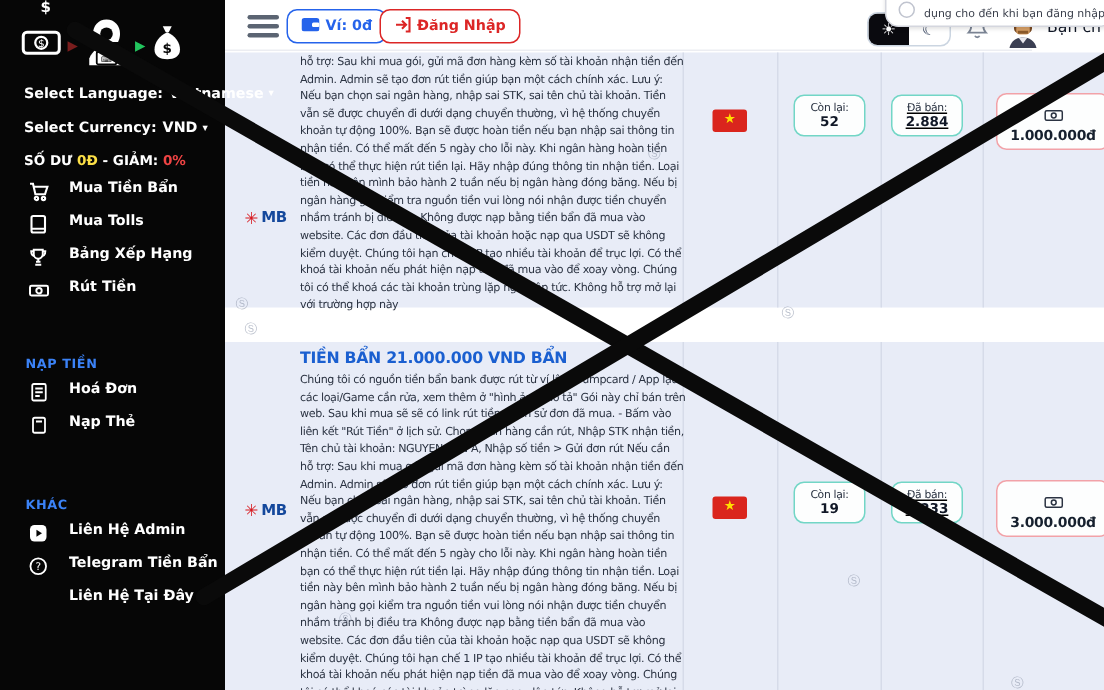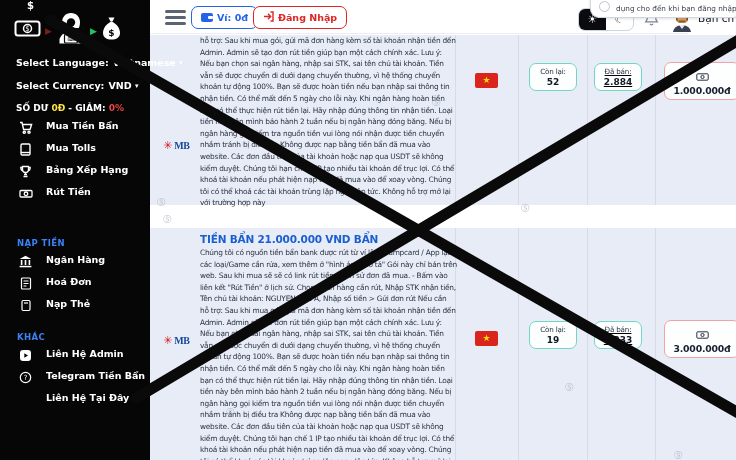--- a/index.html
+++ b/index.html
@@ -45,21 +45,21 @@
   .popup .ptext { margin-left:25px; margin-bottom:4px; font-size:7.3px; color:#3a3f4b; white-space:nowrap; }
 
   
   .row { position:absolute; left:150px; width:586px; background:#e8ecf7; }
   .row1 { top:35px; height:170px; }
   .row2 { top:228px; height:232px; }
   .col-div { position:absolute; top:0; bottom:0; width:0; border-left:1px solid #d6dbe9; }
   .d1 { left:305px; } .d2 { left:368px; } .d3 { left:437px; } .d4 { left:505px; }
   .mb-logo { position:absolute; left:13px; display:flex; align-items:center; gap:2px; background:transparent; }
   .mb-star { color:#d7191f; font-size:11px; line-height:1; }
-  .mb-text { color:#14489c; font-weight:bold; font-size:10px; letter-spacing:-.3px;font-family:Liberation Serif, serif; }
+  .mb-text { color:#14489c; font-weight:bold; font-size:10px; letter-spacing:-.3px; }
   .body-text { position:absolute; left:50px; width:257px; font-size:7.4px; line-height:11.6px; letter-spacing:-.25px; color:#2b3342; }
   .listing-title { position:absolute; left:50px; top:5px; font-size:10.5px; font-weight:bold; color:#1a5fd0; letter-spacing:-.2px; white-space:nowrap; cursor:pointer; }
   .flag { position:absolute; width:23px; height:15px; background:#da251d; border-radius:2px; display:flex; align-items:center; justify-content:center; color:#ffde00; font-size:9px; line-height:1; }
   .flag-col { left:325px; }
   .stat-box { position:absolute; background:#fdfefe; border:1.5px solid #72d6c6; border-radius:7px; width:48px; padding:3px 2px; text-align:center; }
   .stat-label { font-size:7.2px; color:#27303f; letter-spacing:-.2px; }
   .stat-value { font-size:9px; font-weight:bold; color:#111827; margin-top:1px; }
   .box-remaining { left:379px; }
   .box-sold { left:444px;text-decoration:underline; }
   .price-box { position:absolute; left:514px; width:76px; background:#fdfefe; border:1.5px solid #f2a2a8; border-radius:7px; padding:3px 2px; text-align:center; cursor:pointer; }
@@ -161,32 +161,20 @@
           </span>
         <span class="mi-label">Rút Tiền</span>
       </div>
     </div>
 
     <div class="section-head" style="top:238px">NẠP TIỀN</div>
 
     <div class="menu" style="top:254px">
       <div class="menu-item">
         <span class="mi-icon">
-            <svg width="13" height="13" viewBox="0 0 13 13" fill="#fff">
-              <path d="M6.5.8 12.4 4H.6z"></path>
-              <rect x="1.8" y="5" width="1.6" height="5"></rect>
-              <rect x="5.7" y="5" width="1.6" height="5"></rect>
-              <rect x="9.6" y="5" width="1.6" height="5"></rect>
-              <rect x=".6" y="10.8" width="11.8" height="1.5"></rect>
-            </svg>
-          </span>
-        <span class="mi-label">Ngân Hàng</span>
-      </div>
-      <div class="menu-item">
-        <span class="mi-icon">
             <svg width="12" height="13" viewBox="0 0 12 13" fill="none" stroke="#fff" stroke-width="1.2">
               <rect x="1.5" y="1" width="9" height="11" rx="1"></rect>
               <path d="M3.5 4h5M3.5 6.5h5M3.5 9h3"></path>
             </svg>
           </span>
         <span class="mi-label">Hoá Đơn</span>
       </div>
       <div class="menu-item">
         <span class="mi-icon">
             <svg width="12" height="13" viewBox="0 0 12 13" fill="none" stroke="#fff" stroke-width="1.2">

